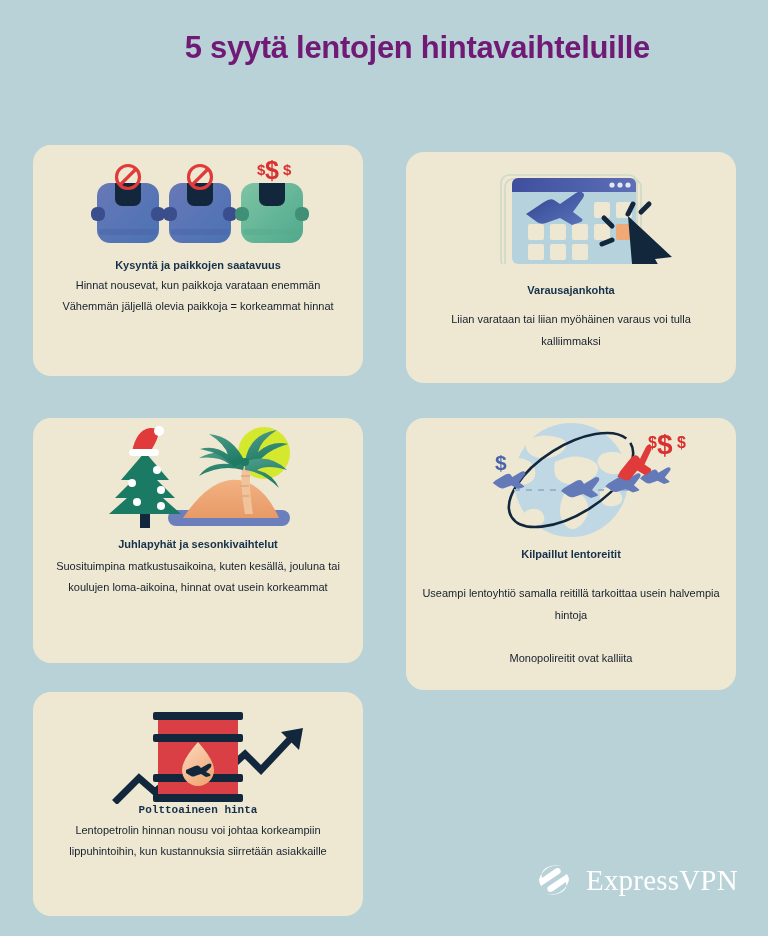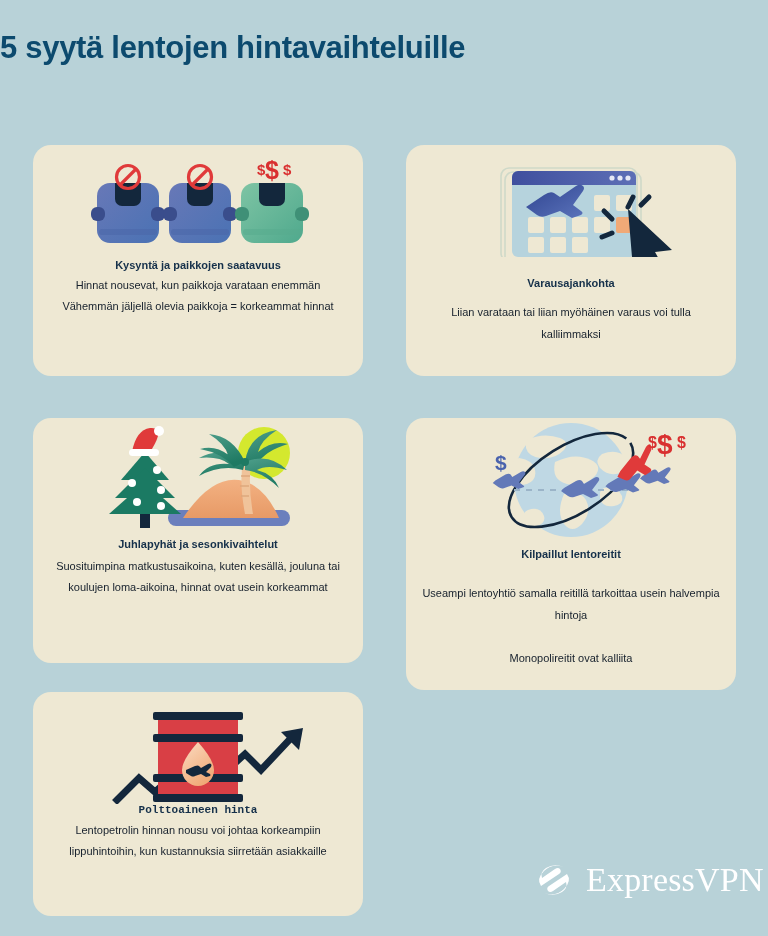--- a/index.html
+++ b/index.html
@@ -15,35 +15,35 @@
     font-family: "Liberation Sans", sans-serif;
     position: relative;
   }
 
   
   .page-title {
     position: absolute;
     top: 30px;
     left: 0;
     width: 650px;
-    text-align: left;
+    text-align: right;
     font-size: 31px;
     font-weight: 700;
     letter-spacing: -0.3px;
-    color: #0c4a6e;
+    color: #701a75;
   }
 
   
   .card {
     position: absolute;
     background: #eee8d3;
     border-radius: 18px;
   }
   #card-1 { left: 33px;  top: 145px; width: 330px; height: 231px; }
-  #card-2 { left: 406px; top: 145px; width: 330px; height: 231px; }
+  #card-2 { left: 406px; top: 152px; width: 330px; height: 231px; }
   #card-3 { left: 33px;  top: 418px; width: 330px; height: 245px; }
   #card-4 { left: 406px; top: 418px; width: 330px; height: 272px; }
   #card-5 { left: 33px;  top: 692px; width: 330px; height: 224px; }
 
   .icon-area {
     position: relative;
     width: 100%;
     height: 112px;
   }
   #card-3 .icon-area { height: 118px; }
@@ -82,21 +82,21 @@
   .logo {
     position: absolute;
     left: 534px;
     top: 860px;
     display: flex;
     align-items: center;
     gap: 12px;
   }
   .logo-word {
     font-family: "Liberation Serif", serif;
-    font-size: 34px;
+    font-size: 29px;
     color: #ffffff;
     letter-spacing: 0.2px;
   }
 
   svg { display: block; }
 </style>
 </head>
 <body>
 
 <div class="page-title">5 syytä lentojen hintavaihteluille</div>

